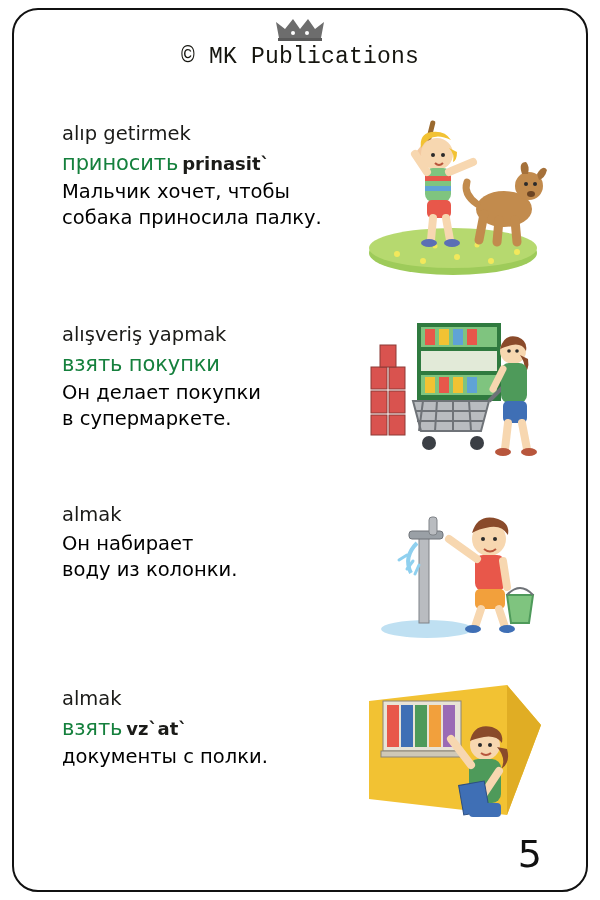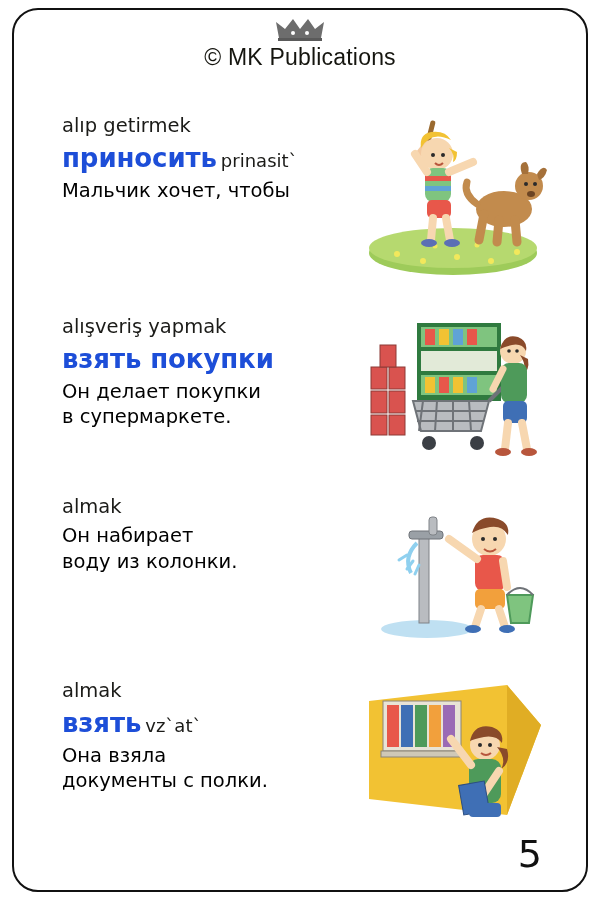--- a/index.html
+++ b/index.html
@@ -28,21 +28,21 @@
     position: absolute;
     left: 0; right: 0; top: 6px;
     text-align: center;
   }
   .logo {
     display: block;
     margin: 0 auto;
     width: 54px; height: 26px;
   }
   .publisher {
-    font-family: Liberation Sans, sans-serif;
+    font-family: Liberation Mono, monospace;
     font-size: 23px;
     color: #15150f;
     letter-spacing: 0.2px;
     margin-top: 2px;
   }
   
   .entries {
     position: absolute;
     left: 48px; top: 104px;
     width: 500px;
@@ -61,35 +61,37 @@
     width: 200px;
     display: flex;
     align-items: flex-start;
     justify-content: center;
   }
   .turkish {
     font-size: 19.5px;
     color: #1b1b18;
     line-height: 1.28;
     margin-bottom: 3px;
+    margin-top: 8px;
   }
   .russian-line {
     margin-bottom: 2px;
     line-height: 1.3;
   }
   .russian {
-    font-size: 26px;
-    font-weight: bold;
-    color: #1d4ed8;
+    font-size: 21px;
+    font-weight: normal;
+    color: #15803d;
     letter-spacing: -0.1px;
   }
   .translit {
     font-size: 18px;
     color: #1b1b18;
     margin-left: 4px;
+    font-weight: bold;
   }
   .sentence {
     font-size: 19.5px;
     color: #000000;
     line-height: 1.32;
   }
   .e1 { margin-bottom: 36px; }
   .e2 { margin-bottom: 30px; }
   .e3 { margin-bottom: 34px; }
   .page-number {
@@ -121,20 +123,21 @@
 
     <div class="entries">
 
       <div class="entry e1">
         <div class="text">
           <div class="turkish">alıp getirmek</div>
           <div class="russian-line">
             <span class="russian">приносить</span><span class="translit">prinasit`</span>
           </div>
           <div class="sentence">Мальчик хочет, чтобы</div>
+          <div class="sentence">собака приносила палку.</div>
         </div>
         <div class="art">
           <svg width="190" height="165" viewBox="0 0 190 165" aria-hidden="true">
             <ellipse cx="96" cy="139" rx="84" ry="22" fill="#9ecb5a"></ellipse>
             <ellipse cx="96" cy="134" rx="84" ry="20" fill="#b6d96f"></ellipse>
             <circle cx="40" cy="140" r="3" fill="#f2e85c"></circle>
               <circle cx="66" cy="147" r="3" fill="#f2e85c"></circle>
             <circle cx="100" cy="143" r="3" fill="#f2e85c"></circle>
               <circle cx="134" cy="147" r="3" fill="#f2e85c"></circle>
             <circle cx="160" cy="138" r="3" fill="#f2e85c"></circle>
@@ -269,21 +272,20 @@
           </svg>
         </div>
       </div>
 
       <div class="entry e4">
         <div class="text">
           <div class="turkish">almak</div>
           <div class="russian-line">
             <span class="russian">взять</span><span class="translit">vz`at`</span>
           </div>
-          <div class="sentence">Она взяла</div>
           <div class="sentence">документы с полки.</div>
         </div>
         <div class="art">
           <svg width="190" height="150" viewBox="0 0 190 150" aria-hidden="true">
             <path d="M12 22 L150 6 L184 46 L150 136 L12 120 Z" fill="#f2c233"></path>
             <path d="M150 6 L184 46 L150 136 Z" fill="#e0ad24"></path>
 
             <rect x="26" y="22" width="78" height="50" fill="#e8e3d6" stroke="#8b8477"></rect>
             <rect x="30" y="26" width="12" height="42" fill="#e8574a"></rect>
             <rect x="44" y="26" width="12" height="42" fill="#3f6fb5"></rect>

